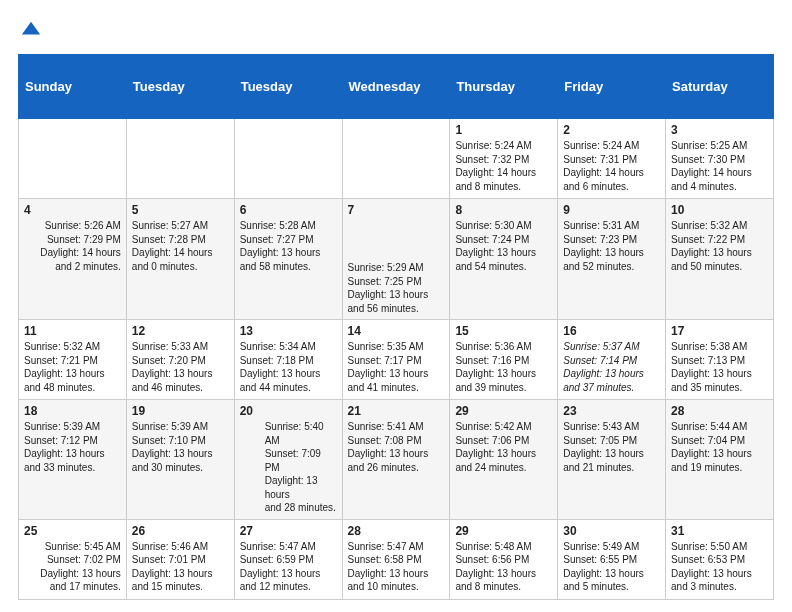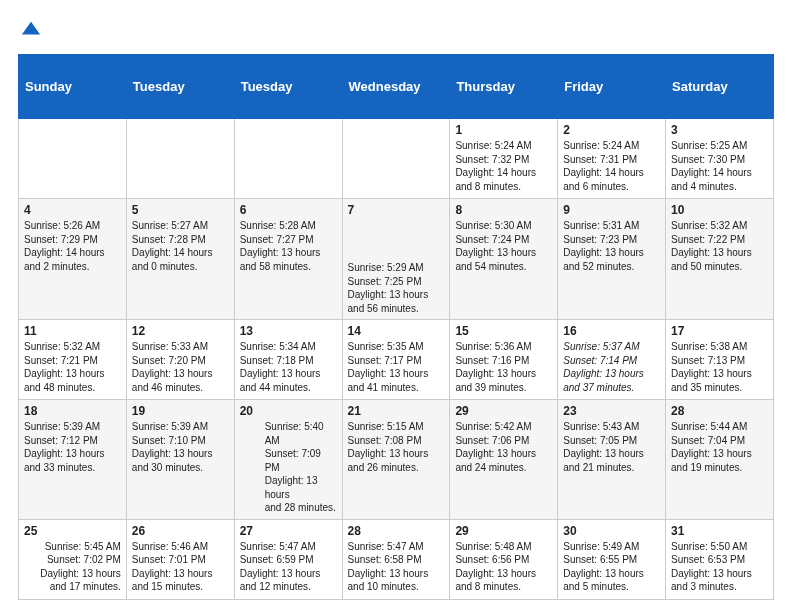--- a/index.html
+++ b/index.html
@@ -149,21 +149,21 @@
             <span class="day-number">3</span>
             <div class="day-info" style="white-space: pre-line;">Sunrise: 5:25 AM
 Sunset: 7:30 PM
 Daylight: 14 hours
 and 4 minutes.</div>
           </td>
         </tr>
         <tr>
           <td>
             <span class="day-number">4</span>
-            <div class="day-info" style="white-space: pre-line;">Sunrise: 5:26 AM
+            <div class="day-info" style="white-space: pre-line; text-align: right;">Sunrise: 5:26 AM
 Sunset: 7:29 PM
 Daylight: 14 hours
 and 2 minutes.</div>
           </td>
           <td>
             <span class="day-number">5</span>
             <div class="day-info" style="white-space: pre-line;">Sunrise: 5:27 AM
 Sunset: 7:28 PM
 Daylight: 14 hours
 and 0 minutes.</div>
@@ -272,21 +272,21 @@
           </td>
           <td>
             <span class="day-number">20</span>
             <div class="day-info" style="white-space: pre-line; margin-left: 25px;">Sunrise: 5:40 AM
 Sunset: 7:09 PM
 Daylight: 13 hours
 and 28 minutes.</div>
           </td>
           <td>
             <span class="day-number">21</span>
-            <div class="day-info" style="white-space: pre-line;">Sunrise: 5:15 AM
+            <div class="day-info" style="white-space: pre-line;">Sunrise: 5:41 AM
 Sunset: 7:08 PM
 Daylight: 13 hours
 and 26 minutes.</div>
           </td>
           <td>
             <span class="day-number">29</span>
             <div class="day-info" style="white-space: pre-line;">Sunrise: 5:42 AM
 Sunset: 7:06 PM
 Daylight: 13 hours
 and 24 minutes.</div>

